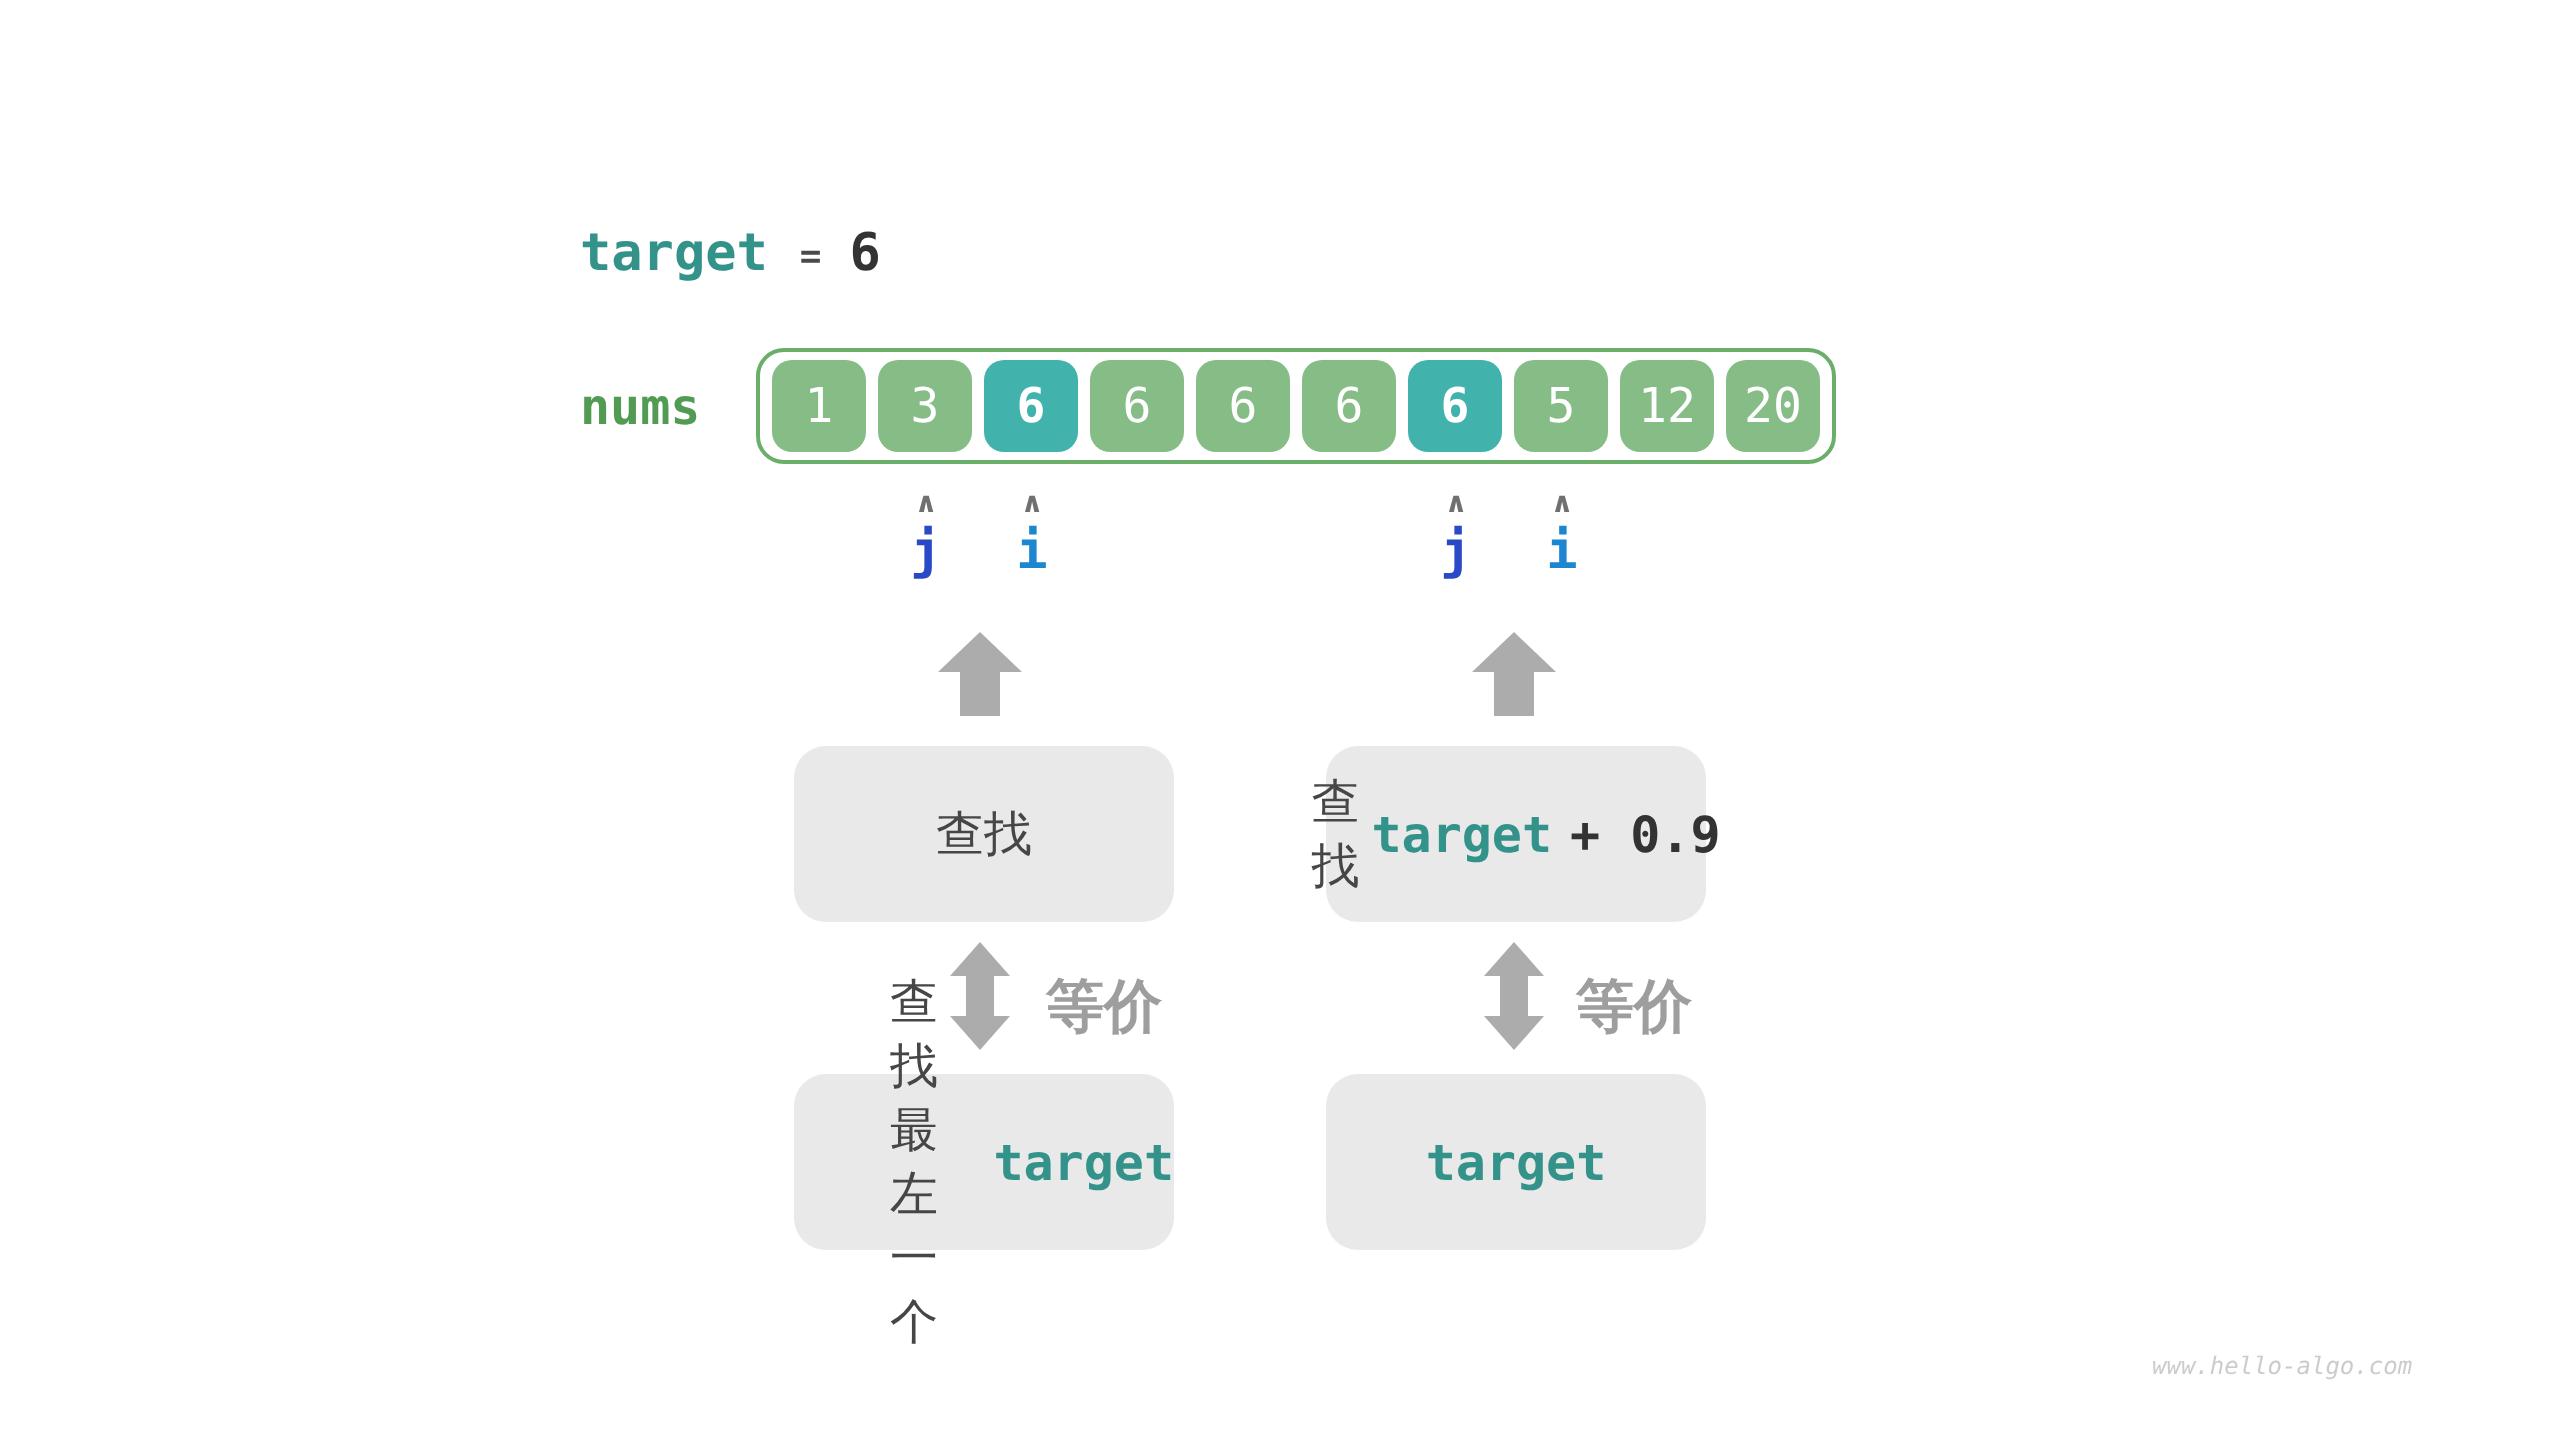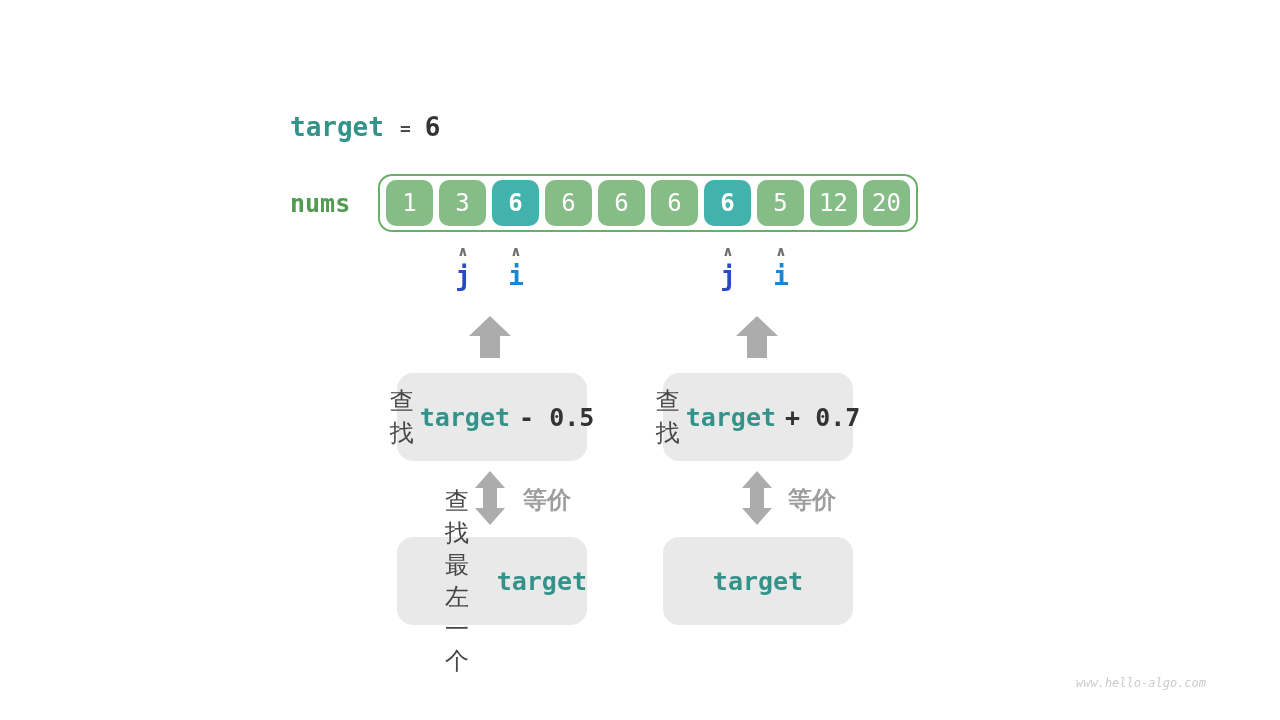--- a/index.html
+++ b/index.html
@@ -113,21 +113,21 @@
   .double-arrow .head-down {
     width: 0; height: 0; margin: 0 auto;
     border-left: 15px solid transparent;
     border-right: 15px solid transparent;
     border-top: 17px solid var(--arrow-gray);
   }
 
   .equiv-label {
     position: absolute;
     top: 484px;
-    font-size: 24px; font-weight: bold;
+    font-size: 29px; font-weight: bold;
     color: var(--label-gray);
   }
 
   .watermark {
     position: absolute;
     left: 1076px; top: 676px;
     font-size: 12px;
     color: var(--watermark-gray);
     font-style: italic;
   }
@@ -177,23 +177,20 @@
         <div class="pname mono i">i</div>
       </div>
     </div>
 
   <div class="up-arrow" style="left:469px;">
     <div class="head"></div>
     <div class="stem"></div>
   </div>
   <div class="gbox" style="left:397px; top:373px;">
     <div class="line1">查找</div>
-    <div class="line2 mono">
-      <span class="kw">target</span><span class="op">- 0.5</span>
-    </div>
   </div>
   <div class="double-arrow" style="left:475px;">
     <div class="head-up"></div>
     <div class="stem"></div>
     <div class="head-down"></div>
   </div>
   <div class="equiv-label" style="left:523px;">等价</div>
   <div class="gbox" style="left:397px; top:537px;padding-left:48px;">
     <div class="line1">查找最左一个</div>
     <div class="line2 mono">
@@ -201,21 +198,21 @@
     </div>
   </div>
 
   <div class="up-arrow" style="left:736px;">
     <div class="head"></div>
     <div class="stem"></div>
   </div>
   <div class="gbox" style="left:663px; top:373px;">
     <div class="line1">查找</div>
     <div class="line2 mono">
-      <span class="kw">target</span><span class="op">+ 0.7</span>
+      <span class="kw">target</span><span class="op">+ 0.9</span>
     </div>
   </div>
   <div class="double-arrow" style="left:742px;">
     <div class="head-up"></div>
     <div class="stem"></div>
     <div class="head-down"></div>
   </div>
   <div class="equiv-label" style="left:788px;">等价</div>
   <div class="gbox" style="left:663px; top:537px;">
     <div class="line2 mono">

